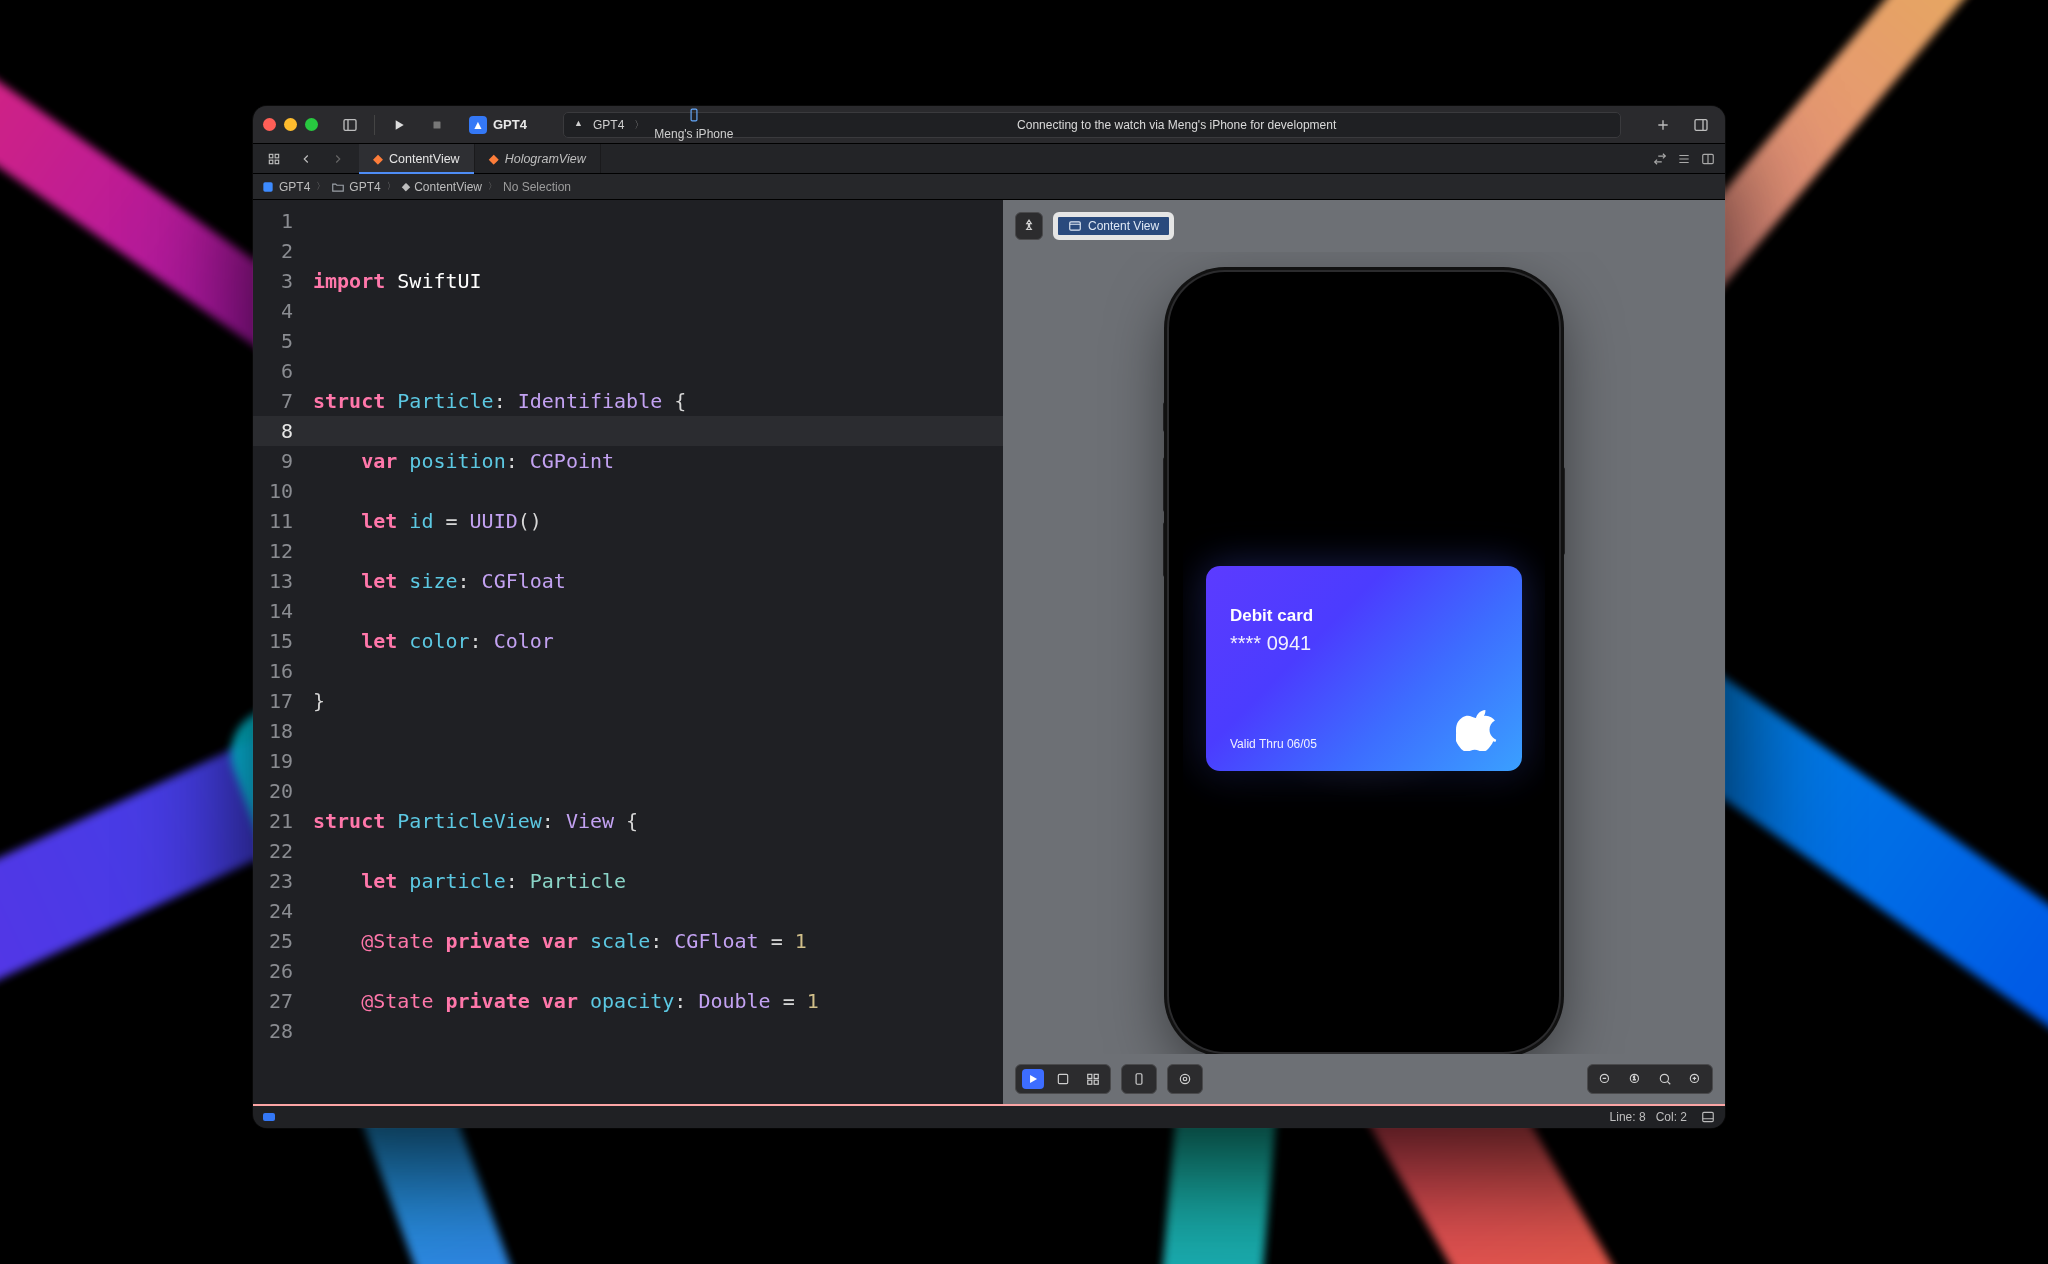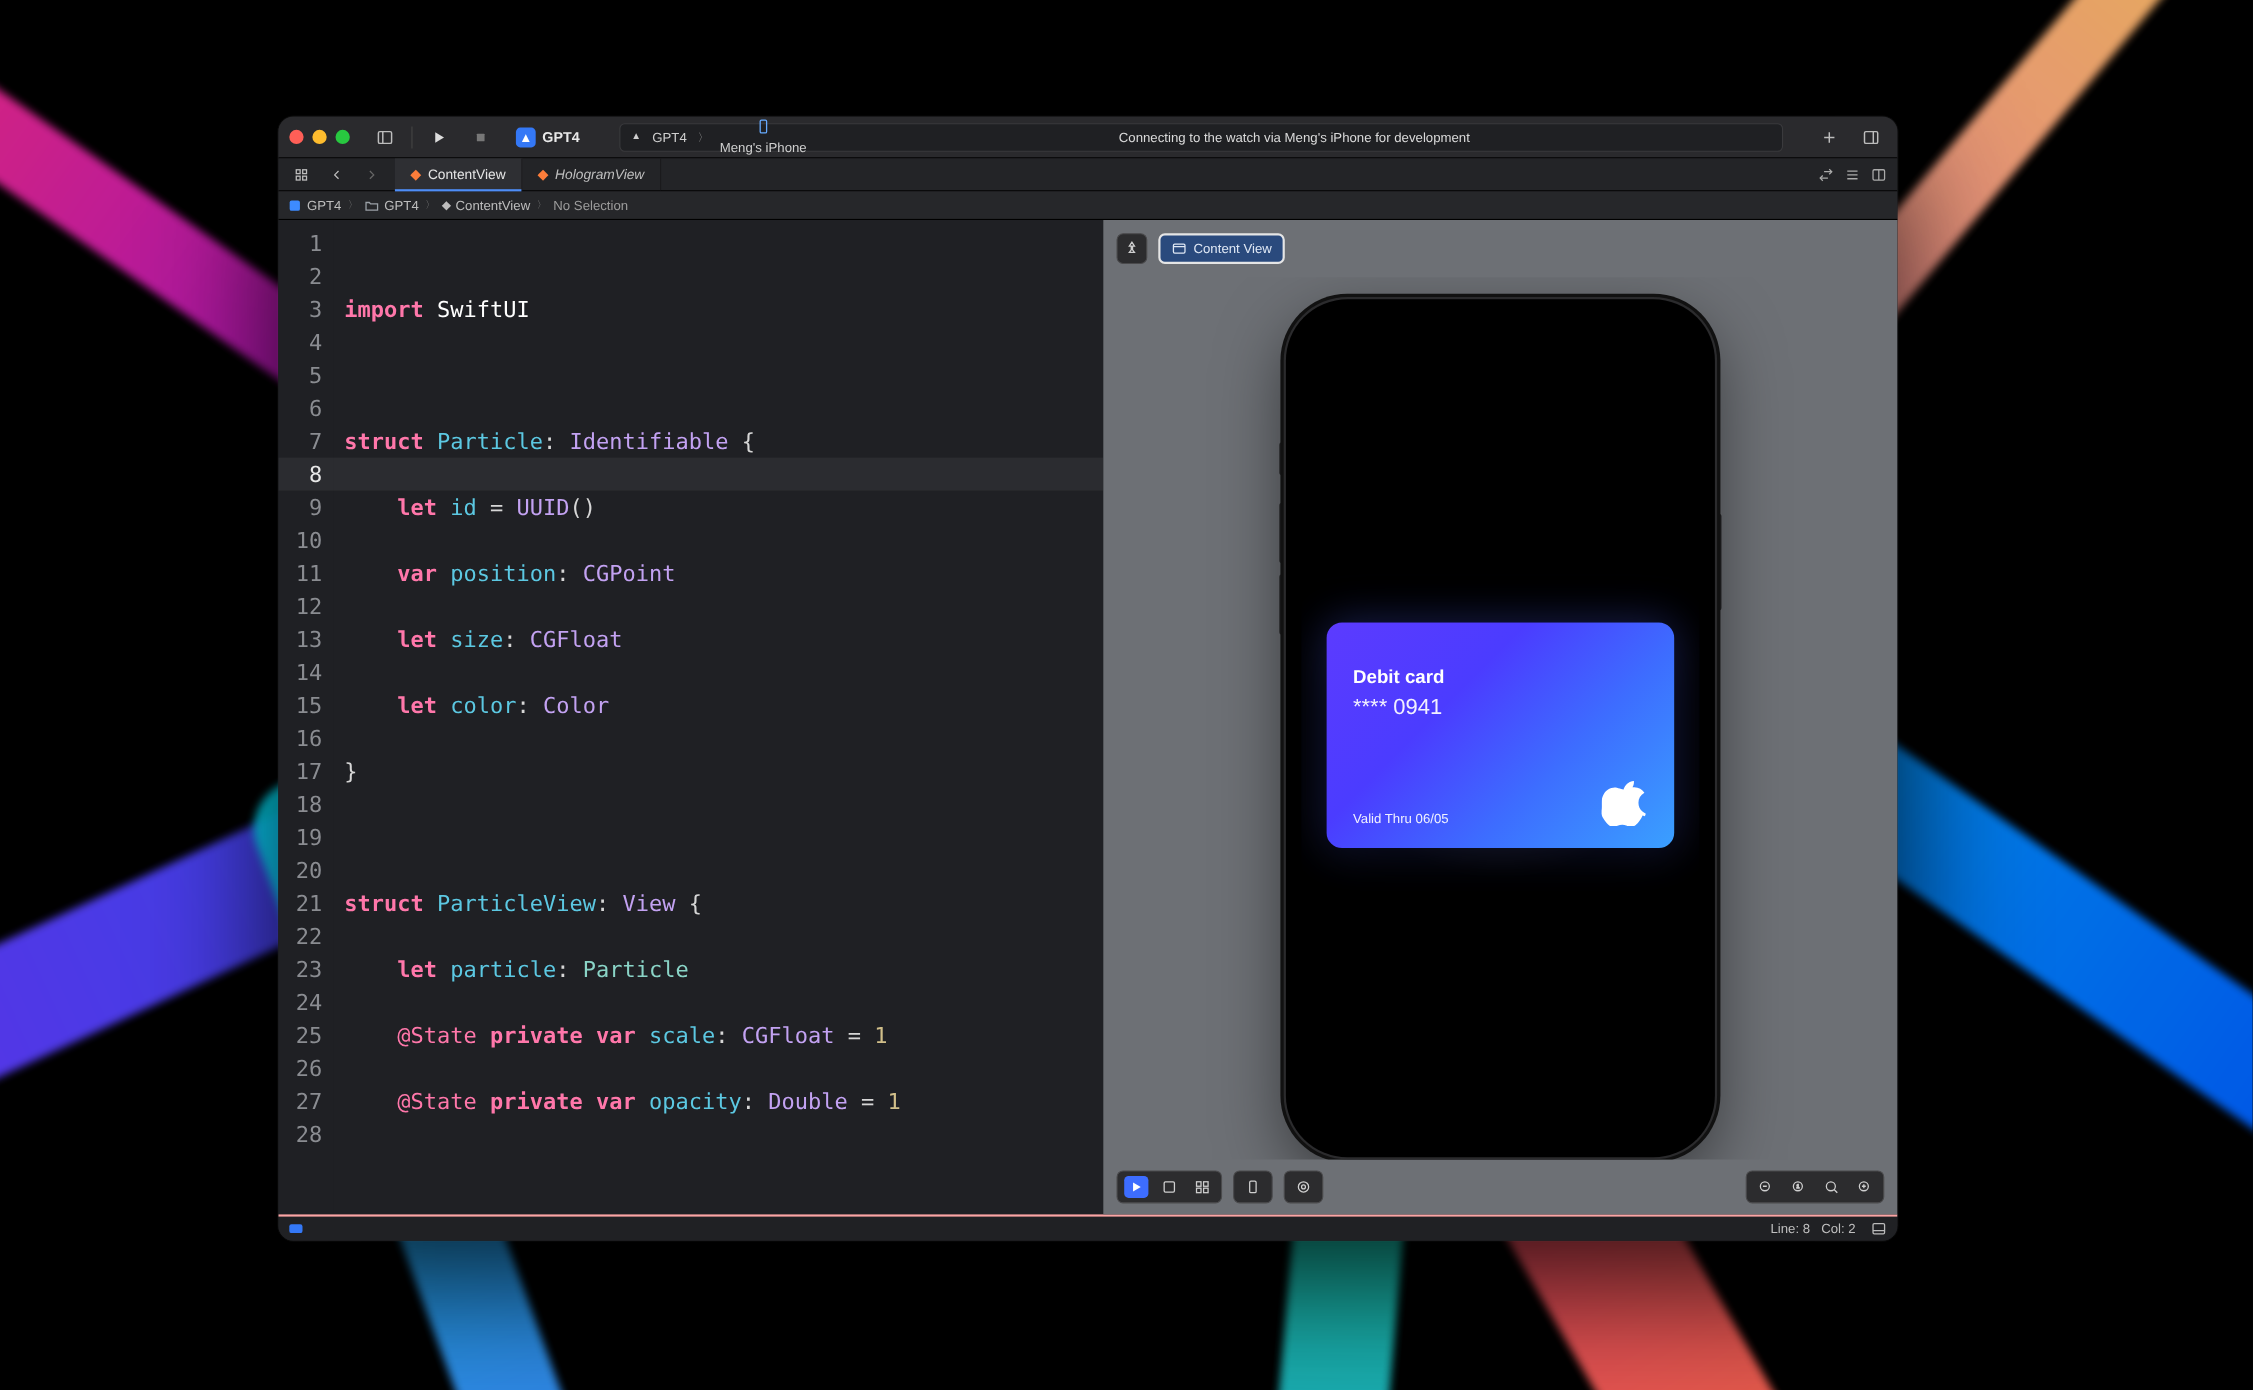--- a/index.html
+++ b/index.html
@@ -248,21 +248,21 @@
     color: #cfcfcf; font-size: 14px;
   }
   .preview-chip {
     height: 28px;
     background: #2a4a7d;
     border-radius: 6px;
     display: flex; align-items: center;
     gap: 6px;
     padding: 0 10px;
     color: #dfe8f5; font-size: 12px;
-    border: 2px solid #e5e5e5;
+    border: 5px solid #e5e5e5;
   }
 
   .device-area {
     flex: 1;
     display: flex;
     align-items: flex-start;
     justify-content: center;
     overflow: hidden;
   }
   .iphone {
@@ -543,22 +543,22 @@
           <div class="ln" data-n="25">25</div>
           <div class="ln" data-n="26">26</div>
           <div class="ln" data-n="27">27</div>
           <div class="ln" data-n="28">28</div>
         </div>
       <div class="code">
         <div class="cur-line"></div>
 <div class="codeline"><span class="kw">import</span> <span class="white">SwiftUI</span></div>
 <div class="codeline"></div>
 <div class="codeline"><span class="kw">struct</span> <span class="idC">Particle</span>: <span class="type">Identifiable</span> {</div>
+<div class="codeline">    <span class="kw">var</span> <span class="idC">position</span>: <span class="type">CGPoint</span></div>
 <div class="codeline">    <span class="kw">let</span> <span class="idC">id</span> <span class="eqn">=</span> <span class="type">UUID</span>()</div>
-<div class="codeline">    <span class="kw">var</span> <span class="idC">position</span>: <span class="type">CGPoint</span></div>
 <div class="codeline">    <span class="kw">let</span> <span class="idC">size</span>: <span class="type">CGFloat</span></div>
 <div class="codeline">    <span class="kw">let</span> <span class="idC">color</span>: <span class="type">Color</span></div>
 <div class="codeline">}</div>
 <div class="codeline"></div>
 <div class="codeline"><span class="kw">struct</span> <span class="idC">ParticleView</span>: <span class="type">View</span> {</div>
 <div class="codeline">    <span class="kw">let</span> <span class="idC">particle</span>: <span class="type2">Particle</span></div>
 <div class="codeline">    <span class="attr">@State</span> <span class="kw">private</span> <span class="kw">var</span> <span class="idC">scale</span>: <span class="type">CGFloat</span> <span class="eqn">=</span> <span class="num">1</span></div>
 <div class="codeline">    <span class="attr">@State</span> <span class="kw">private</span> <span class="kw">var</span> <span class="idC">opacity</span>: <span class="type">Double</span> <span class="eqn">=</span> <span class="num">1</span></div>
 <div class="codeline"></div>
 

